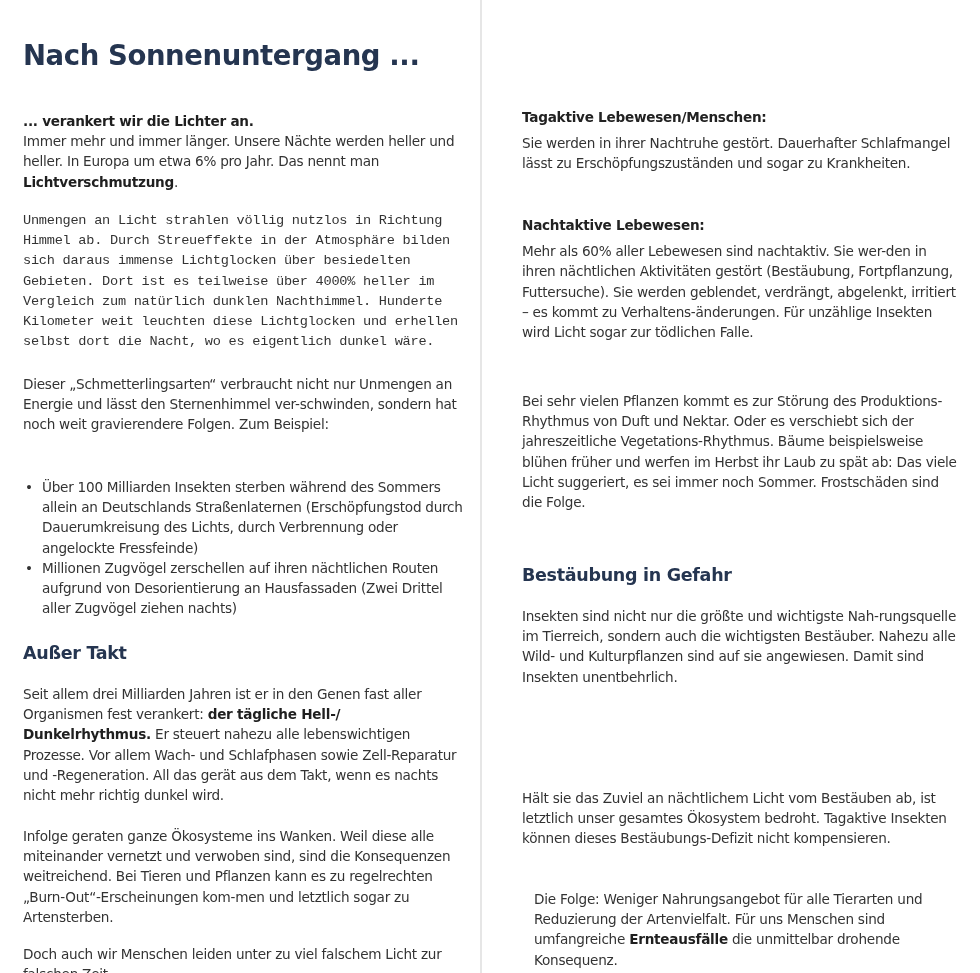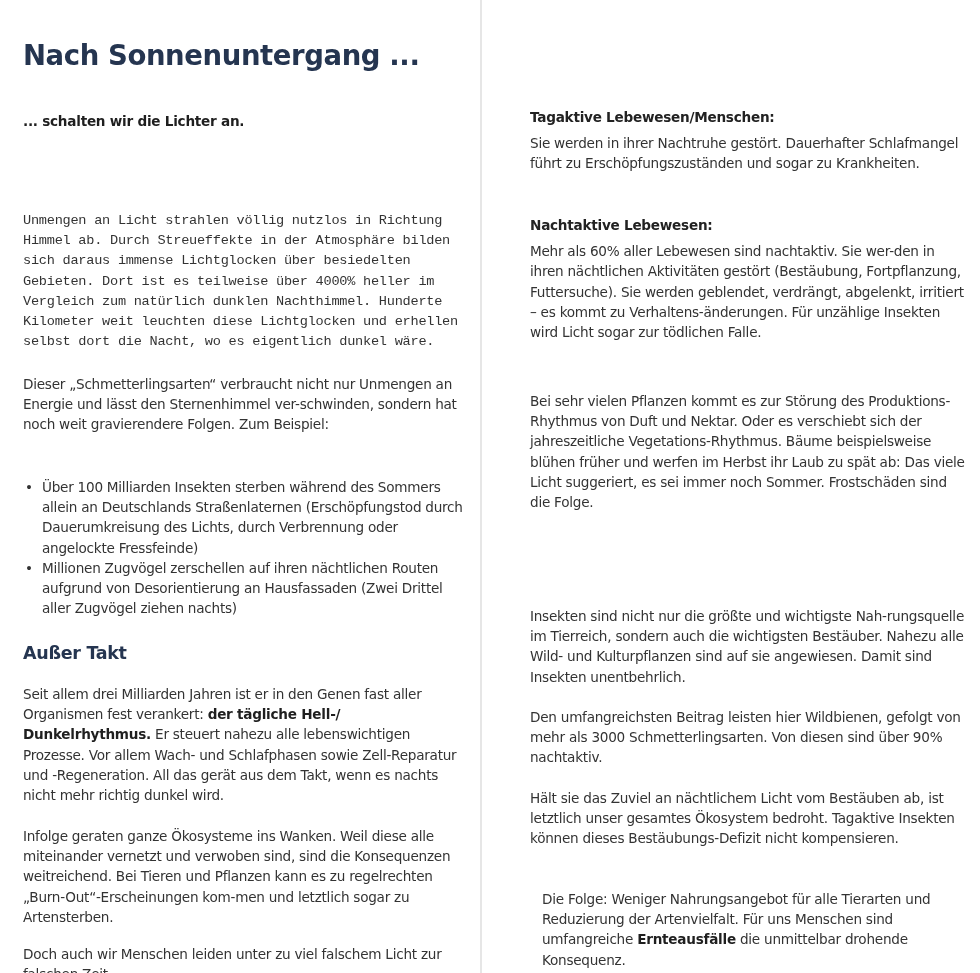--- a/index.html
+++ b/index.html
@@ -33,21 +33,21 @@
       background: #e6e6e6;
     }
     .col {
       position: absolute;
       font-size: 13.6px;
       line-height: 20.2px;
       letter-spacing: -0.25px;
       color: #333333;
     }
     .page-left .col { left: 23px; width: 440px; }
-    .page-right .col { left: 40px; width: 440px; }
+    .page-right .col { left: 32px; width: 440px; }
 
     .title {
       position: absolute;
       left: 23px;
       top: 38px;
       margin: 0;
       font-size: 27.5px;
       line-height: 34px;
       font-weight: bold;
       color: #253550;
@@ -83,21 +83,22 @@
       top: 0;
     }
   </style>
 </head>
 <body>
 
 <div class="page page-left">
   <h1 class="title">Nach Sonnenuntergang ...</h1>
 
   <div class="col" style="top:111px;">
-    <p><b>... schalten wir die Lichter an.</b></p>
+    <p><b>... verankert wir die Lichter an.</b></p>
+    <p><span>Immer mehr und immer länger. Unsere Nächte werden heller und heller. In Europa um etwa 6% pro Jahr. Das nennt man </span><b>Lichtverschmutzung</b><span>.</span></p>
   </div>
 
   <div class="col" style="top:211px;font-family:Liberation Mono, monospace;">
     <p>Unmengen an Licht strahlen völlig nutzlos in Richtung Himmel ab. Durch Streueffekte in der Atmosphäre bilden sich daraus immense Lichtglocken über besiedelten Gebieten. Dort ist es teilweise über 4000% heller im Vergleich zum natürlich dunklen Nachthimmel. Hunderte Kilometer weit leuchten diese Lichtglocken und erhellen selbst dort die Nacht, wo es eigentlich dunkel wäre.</p>
   </div>
 
   <div class="col" style="top:374px;">
     <p>Dieser „Schmetterlingsarten“ verbraucht nicht nur Unmengen an Energie und lässt den Sternenhimmel ver-schwinden, sondern hat noch weit gravierendere Folgen. Zum Beispiel:</p>
   </div>
 
@@ -129,40 +130,40 @@
   <div class="col" style="top:944px;">
     <p>Doch auch wir Menschen leiden unter zu viel falschem Licht zur falschen Zeit.</p>
   </div>
 </div>
 
 <div class="divider"></div>
 
 <div class="page page-right">
   <div class="col" style="top:107px;">
     <p class="h3">Tagaktive Lebewesen/Menschen:</p>
-    <p style="margin-top:6px;">Sie werden in ihrer Nachtruhe gestört. Dauerhafter Schlafmangel führt zu Erschöpfungszuständen und sogar zu Krankheiten.</p>
+    <p style="margin-top:6px;">Sie werden in ihrer Nachtruhe gestört. Dauerhafter Schlafmangel lässt zu Erschöpfungszuständen und sogar zu Krankheiten.</p>
   </div>
 
   <div class="col" style="top:215px;">
     <p class="h3">Nachtaktive Lebewesen:</p>
     <p style="margin-top:6px;">Mehr als 60% aller Lebewesen sind nachtaktiv. Sie wer-den in ihren nächtlichen Aktivitäten gestört (Bestäubung, Fortpflanzung, Futtersuche). Sie werden geblendet, verdrängt, abgelenkt, irritiert – es kommt zu Verhaltens-änderungen. Für unzählige Insekten wird Licht sogar zur tödlichen Falle.</p>
   </div>
 
   <div class="col" style="top:385px;">
     <p style="margin-top:6px;">Bei sehr vielen Pflanzen kommt es zur Störung des Produktions-Rhythmus von Duft und Nektar. Oder es verschiebt sich der jahreszeitliche Vegetations-Rhythmus. Bäume beispielsweise blühen früher und werfen im Herbst ihr Laub zu spät ab: Das viele Licht suggeriert, es sei immer noch Sommer. Frostschäden sind die Folge.</p>
   </div>
 
+  <div class="col" style="top:564px;">
+    <h2 class="h2">Bestäubung in Gefahr</h2>
+  </div>
 
   <div class="col" style="top:606px;">
     <p>Insekten sind nicht nur die größte und wichtigste Nah-rungsquelle im Tierreich, sondern auch die wichtigsten Bestäuber. Nahezu alle Wild- und Kulturpflanzen sind auf sie angewiesen. Damit sind Insekten unentbehrlich.</p>
   </div>
 
-  <div class="col" style="top:707px;">
-    <p>Den umfangreichsten Beitrag leisten hier Wildbienen, gefolgt von mehr als 3000 Schmetterlingsarten. Von diesen sind über 90% nachtaktiv.</p>
-  </div>
 
   <div class="col" style="top:788px;">
     <p>Hält sie das Zuviel an nächtlichem Licht vom Bestäuben ab, ist letztlich unser gesamtes Ökosystem bedroht. Tagaktive Insekten können dieses Bestäubungs-Defizit nicht kompensieren.</p>
   </div>
 
   <div class="col" style="top:889px;margin-left:12px;">
     <p><span>Die Folge: Weniger Nahrungsangebot für alle Tierarten und Reduzierung der Artenvielfalt. Für uns Menschen sind umfangreiche </span><b>Ernteausfälle</b><span> die unmittelbar drohende Konsequenz.</span></p>
   </div>
 </div>
 

